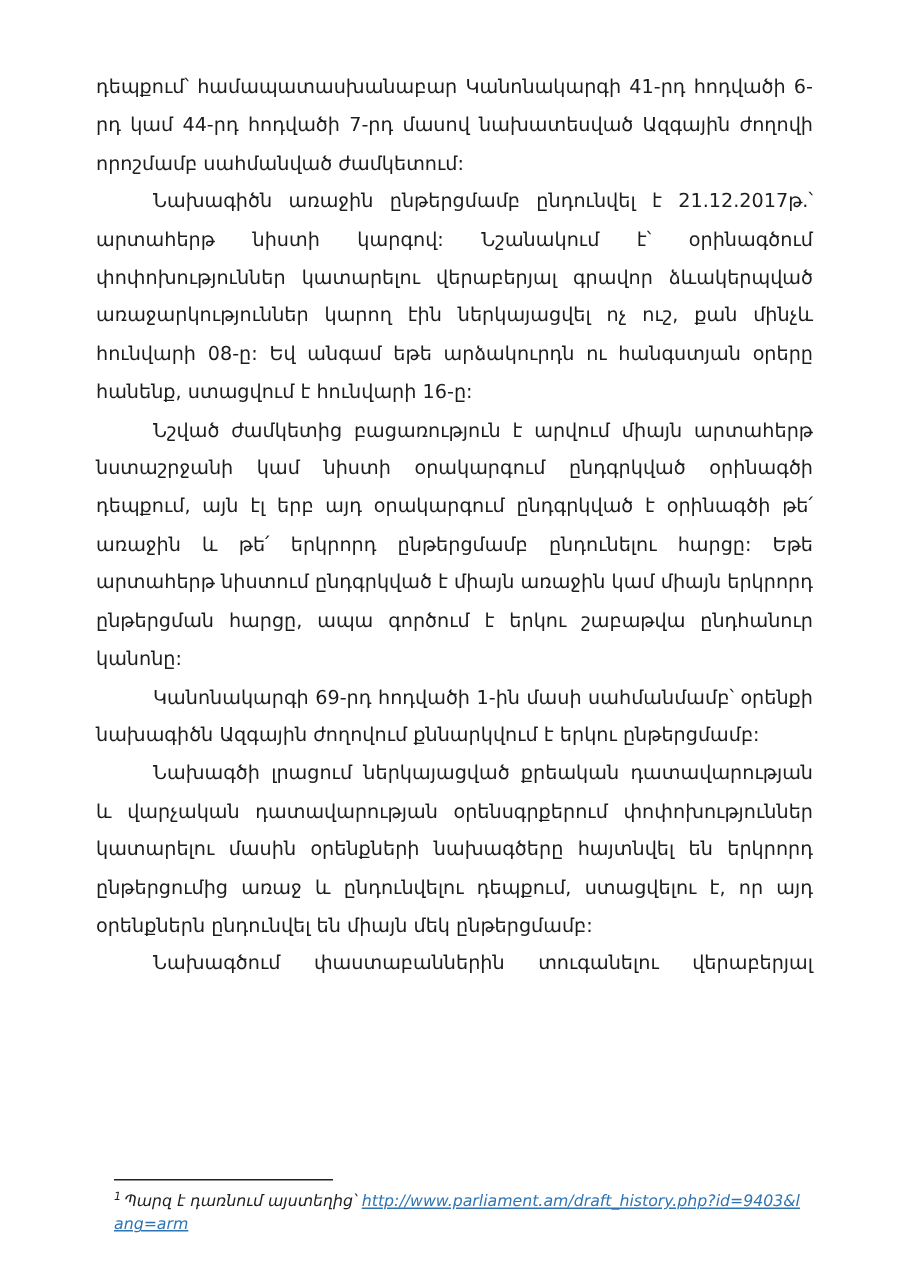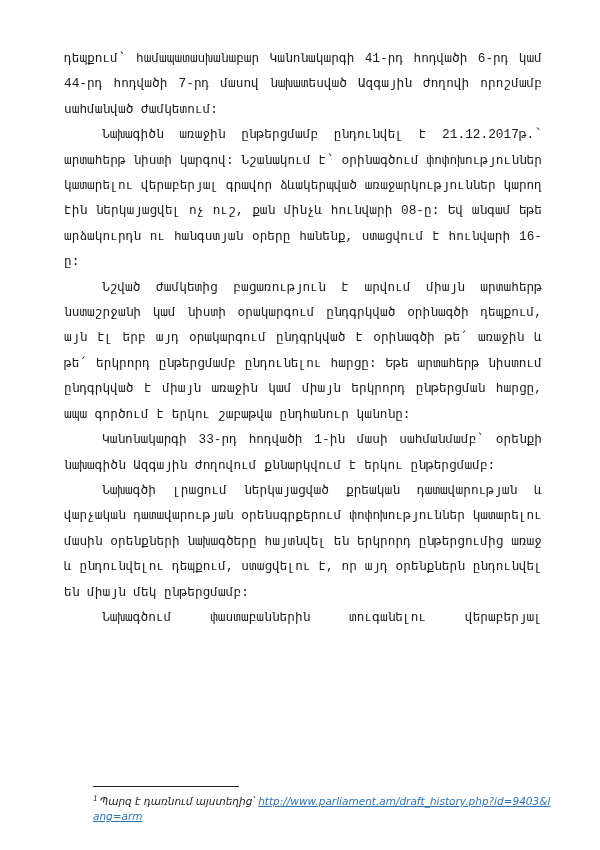--- a/index.html
+++ b/index.html
@@ -23,37 +23,36 @@
     font-family: "DejaVu Sans", sans-serif;
     font-size: 12.8px;
     line-height: 25.4px;
     color: #1d1d1f;
     text-align: justify;
   }
   .para {
     margin: 0;
     padding: 0;
     text-indent: 38px;
-    font-family: Liberation Mono, monospace;
   }
   .para.no-indent {
     text-indent: 0;
   }
   .para sup {
     font-size: 9px;
     line-height: 0;
   }
   .spread-line {
     text-indent: 38px;
     text-align: justify;
     text-align-last: justify;
   }
   .footnote-area {
     position: absolute;
-    left: 93px;
+    left: 76px;
     top: 786px;
     width: 458px;
   }
   .footnote-rule {
     width: 146px;
     height: 0;
     border-top: 1.5px solid #222222;
     margin-bottom: 7px;
   }
   .footnote {
@@ -83,21 +82,21 @@
   <div class="body-text">
 
     <p class="para no-indent">դեպքում՝ համապատասխանաբար Կանոնակարգի 41-րդ հոդվածի 6-րդ կամ 44-րդ հոդվածի 7-րդ մասով նախատեսված Ազգային ժողովի որոշմամբ սահմանված ժամկետում:</p>
 
     <p class="para">Նախագիծն առաջին ընթերցմամբ ընդունվել է 21.12.2017թ.՝ արտահերթ նիստի կարգով: Նշանակում է՝ օրինագծում փոփոխություններ կատարելու վերաբերյալ գրավոր ձևակերպված առաջարկություններ կարող էին ներկայացվել ոչ ուշ, քան մինչև հունվարի 08-ը: Եվ անգամ եթե արձակուրդն ու հանգստյան օրերը հանենք, ստացվում է հունվարի 16-ը:</p>
 
     <p class="para">Նշված ժամկետից բացառություն է արվում միայն արտահերթ նստաշրջանի կամ նիստի օրակարգում ընդգրկված օրինագծի դեպքում, այն էլ երբ այդ օրակարգում ընդգրկված է օրինագծի թե՛ առաջին և թե՛ երկրորդ ընթերցմամբ ընդունելու հարցը: Եթե արտահերթ նիստում ընդգրկված է միայն առաջին կամ միայն երկրորդ ընթերցման հարցը, ապա գործում է երկու շաբաթվա ընդհանուր կանոնը:</p>
 
 
 
-    <p class="para">Կանոնակարգի 33-րդ հոդվածի 1-ին մասի սահմանմամբ՝ օրենքի նախագիծն Ազգային ժողովում քննարկվում է երկու ընթերցմամբ:</p>
+    <p class="para">Կանոնակարգի 69-րդ հոդվածի 1-ին մասի սահմանմամբ՝ օրենքի նախագիծն Ազգային ժողովում քննարկվում է երկու ընթերցմամբ:</p>
 
     <p class="para">Նախագծի լրացում ներկայացված քրեական դատավարության և վարչական դատավարության օրենսգրքերում փոփոխություններ կատարելու մասին օրենքների նախագծերը հայտնվել են երկրորդ ընթերցումից առաջ և ընդունվելու դեպքում, ստացվելու է, որ այդ օրենքներն ընդունվել են միայն մեկ ընթերցմամբ:</p>
 
     <div class="para no-indent">
       <div class="spread-line">Նախագծում փաստաբաններին տուգանելու վերաբերյալ</div>
 
     </div>
 
   </div>
 

